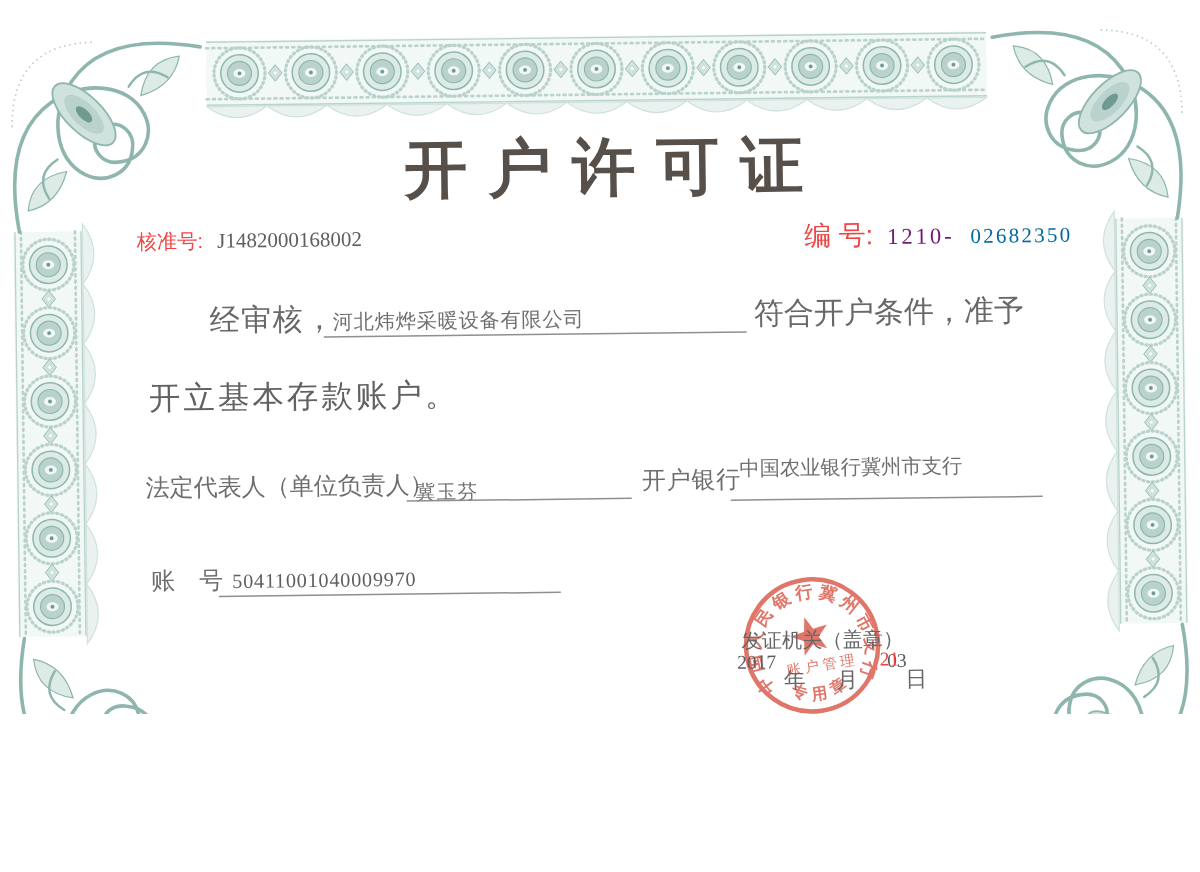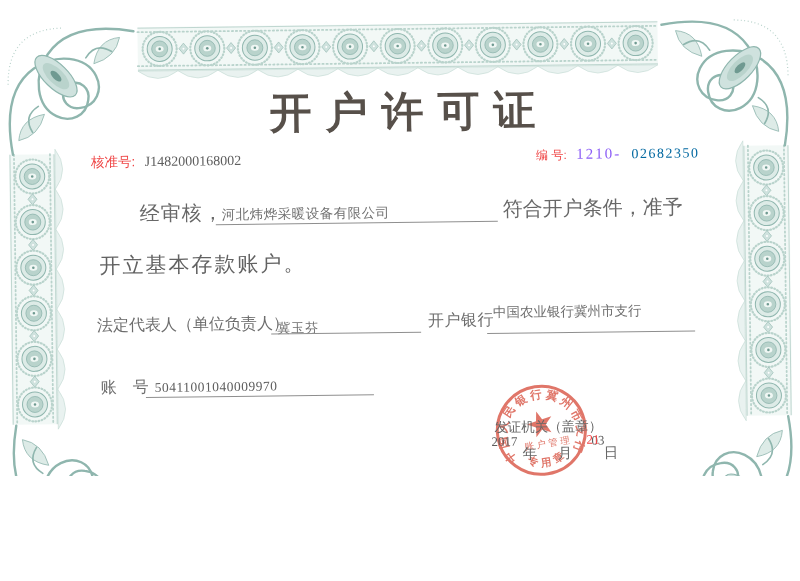--- a/index.html
+++ b/index.html
@@ -309,22 +309,22 @@
         <use href="#flourish" transform="translate(794,551) scale(-1,-1)"></use>
       </svg>
 
     <div id="title" class="abs txt" style="left:271px;top:84px;">开户许可证</div>
 
     <div class="abs txt" style="left:92px;top:149px;white-space:nowrap;">
       <span class="label-sm sans">核准号:</span>
       <span class="val-serif" style="font-size:14px;margin-left:5px;">J1482000168002</span>
     </div>
     <div class="abs txt" style="left:537px;top:147px;white-space:nowrap;">
-      <span class="label-sm sans" style="font-size:12px;">编 号:</span>
-      <span class="val-serif" style="font-size:15px;letter-spacing:2px;margin-left:5px;color:#8b5cf6;">1210-</span>
+      <span class="label-sm sans" style="font-size:18px;">编 号:</span>
+      <span class="val-serif" style="font-size:15px;letter-spacing:2px;margin-left:5px;color:#701a75;">1210-</span>
       <span class="serif" style="font-size:14px;letter-spacing:1.5px;margin-left:6px;color:#0369a1;">02682350</span>
     </div>
 
     <div class="abs txt body-big sans" style="left:140px;top:197px;letter-spacing:1px;">经审核，</div>
     <div class="abs txt fill-val" style="left:222px;top:204px;letter-spacing:0.5px;">河北炜烨采暖设备有限公司</div>
     <div class="abs txt ul" style="left:216px;top:222px;width:282px;"></div>
     <div class="abs txt body-big sans" style="left:503px;top:197px;">符合开户条件，准予</div>
     <div class="abs txt body-big sans" style="left:99px;top:248px;font-size:21px;letter-spacing:2px;color:#626262;">开立基本存款账户。</div>
 
     <div class="abs txt field-label sans" style="left:96px;top:312px;">法定代表人（单位负责人）</div>

